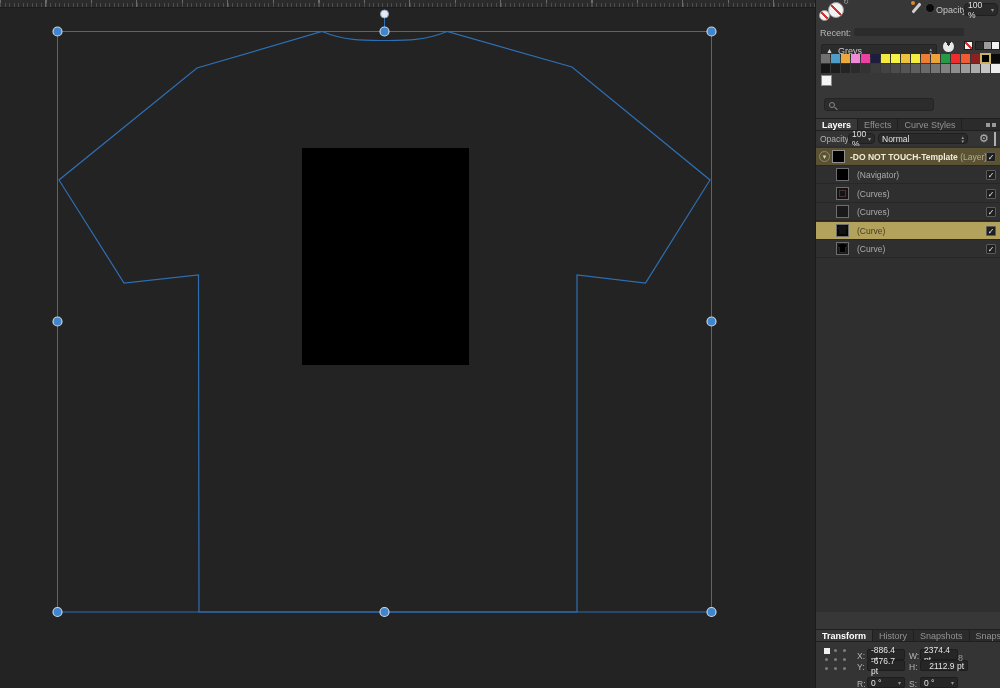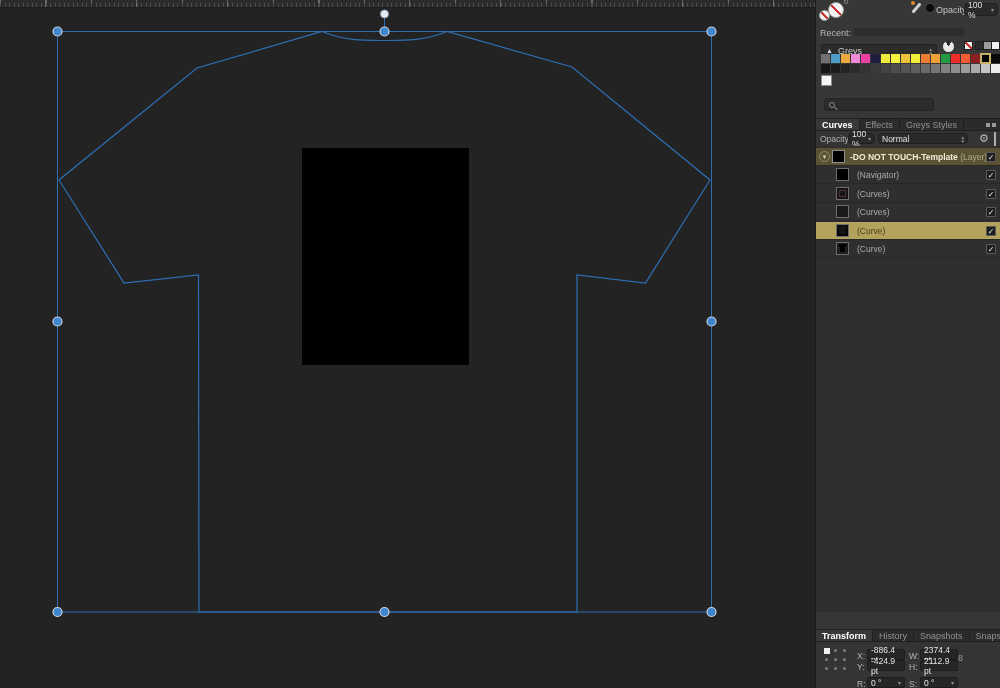--- a/index.html
+++ b/index.html
@@ -251,23 +251,23 @@
         <span class="sw" style="background: rgb(196, 196, 196);"></span>
         <span class="sw" style="background: rgb(237, 237, 237);"></span>
       </div>
     <span class="bigwhite"></span>
 
     <div class="search">
       <span class="mag"></span>
     </div>
 
     <div class="tabbar" style="top:118px;">
-      <span class="tab active">Curves</span>
+      <span class="tab active">Layers</span>
       <span class="tab">Effects</span>
-      <span class="tab">Greys Styles</span>
+      <span class="tab">Curve Styles</span>
       <span class="panelmenu">
           <i></i>
           <i></i>
         </span>
     </div>
 
     <div class="blendrow">
       <span class="lbl">Opacity:</span>
       <span class="mini-field f-op">
         <span>100 %</span>
@@ -359,24 +359,24 @@
       <span class="xl" style="left:41px;top:9px;">X:</span>
       <span class="xf num" style="left:51px;top:7px;width:38px;">
           <span>-886.4 pt</span>
         </span>
       <span class="xl" style="left:93px;top:9px;">W:</span>
       <span class="xf num" style="left:104px;top:7px;width:38px;">
           <span>2374.4 pt</span>
         </span>
       <span class="xl" style="left:41px;top:20px;">Y:</span>
       <span class="xf num" style="left:51px;top:18px;width:38px;">
-          <span>-424.9 pt</span>
+          <span>-676.7 pt</span>
         </span>
       <span class="xl" style="left:93px;top:20px;">H:</span>
-      <span class="xf num" style="left:104px;top:18px;width:38px;">
+      <span class="xf num" style="left:104px;top:18px;width:48px;">
           <span>2112.9 pt</span>
         </span>
       <span class="linki">8</span>
       <span class="xl" style="left:41px;top:37px;">R:</span>
       <span class="xf dd" style="left:51px;top:35px;width:38px;">
         <span>0 °</span>
           <span class="tri">▾</span>
       </span>
       <span class="xl" style="left:93px;top:37px;">S:</span>
       <span class="xf dd" style="left:104px;top:35px;width:38px;">

